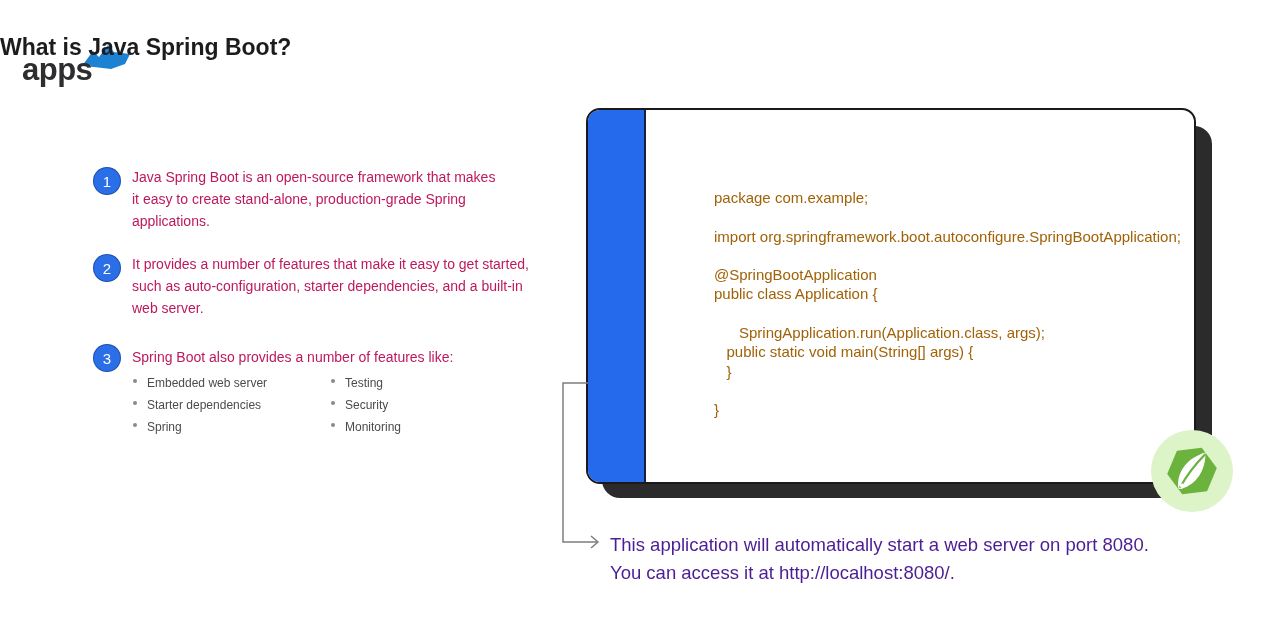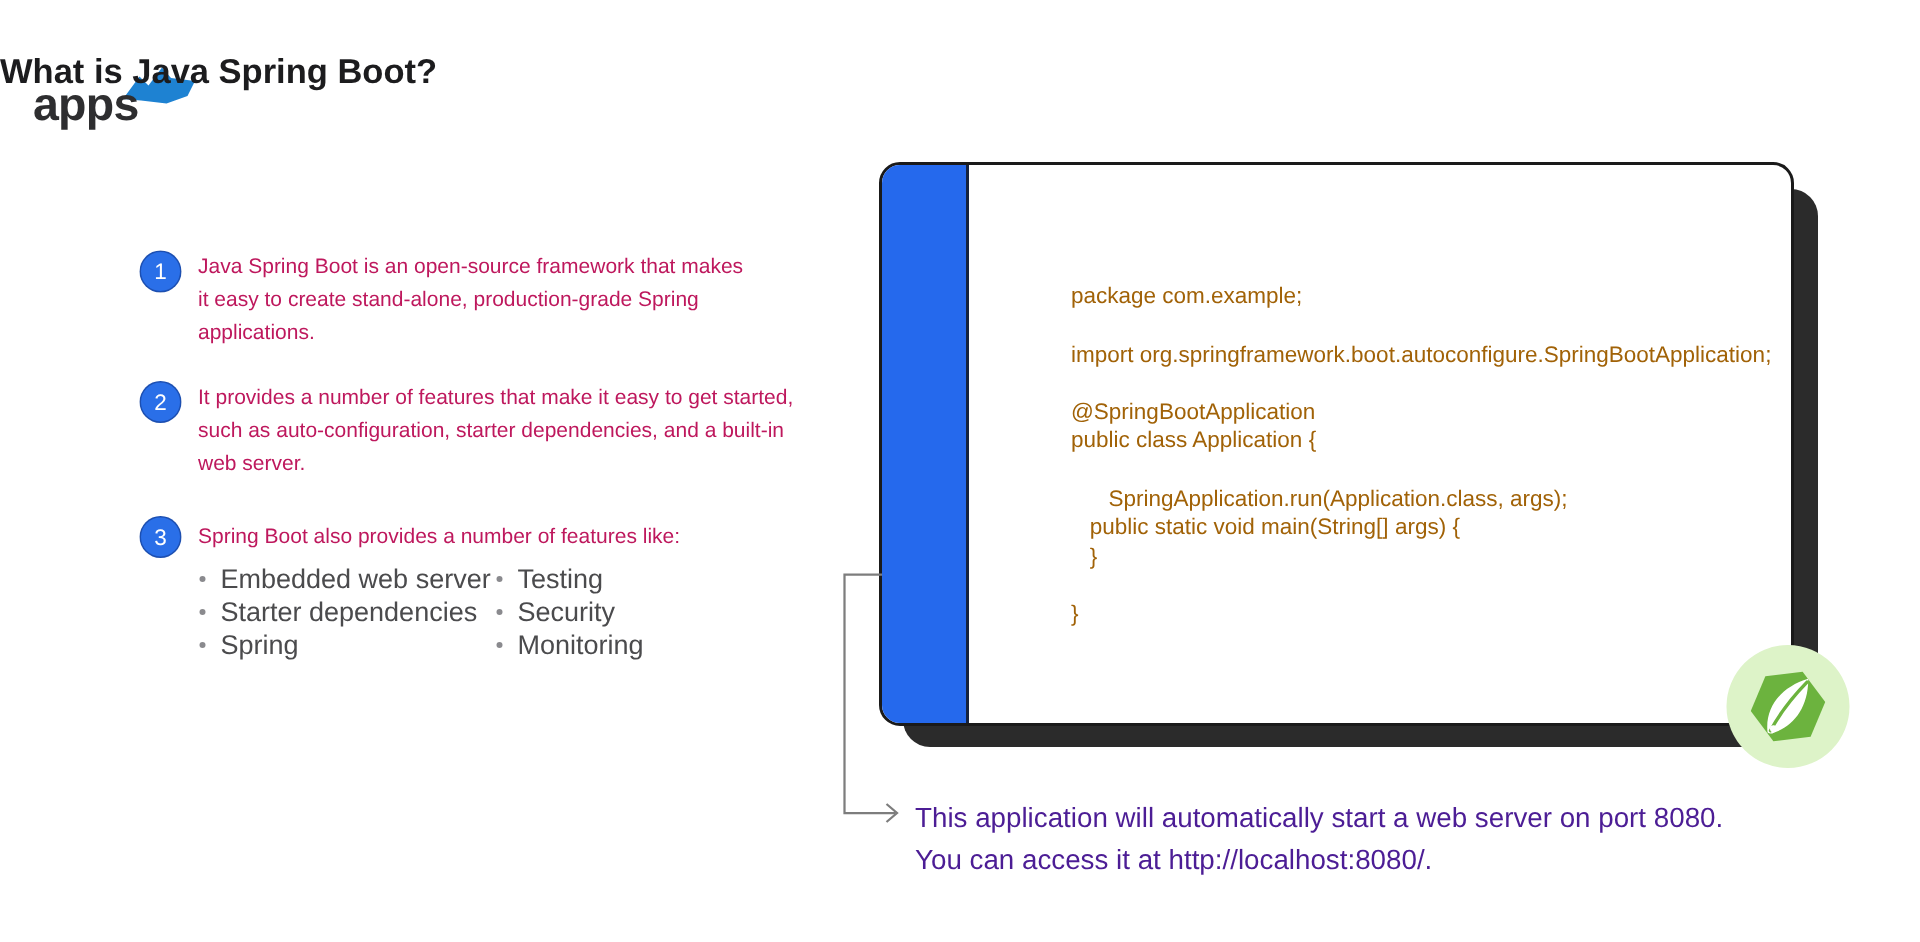--- a/index.html
+++ b/index.html
@@ -28,21 +28,21 @@
   .p3-badge { left: 93px; top: 344px; }
   .p1-text { top: 166px; width: 372px; }
   .p2-text { top: 253px; width: 408px; }
   .p3-text { top: 346px; width: 420px; }
 
   
   .features { position: absolute; left: 133px; top: 376px; width: 330px; }
   .feature-col { position: absolute; top: 0; }
   .feature-col-1 { left: 0; }
   .feature-col-2 { left: 198px; }
-  .feature-item { display: flex; align-items: baseline; height: 22px; font-size: 18px;
+  .feature-item { display: flex; align-items: baseline; height: 22px; font-size: 12px;
                   color: #4b4b4d; white-space: nowrap; }
   .bullet-dot { width: 4px; height: 4px; border-radius: 50%; background: #8a8a8e;
                 margin-right: 10px; position: relative; top: -4px; flex: 0 0 auto; }
 
   
   .code-shadow { position: absolute; left: 602px; top: 126px; width: 610px; height: 372px;
                  background: #2b2b2b; border-radius: 18px; }
   .code-window { position: absolute; left: 586px; top: 108px; width: 610px; height: 376px;
                  background: #ffffff; border: 2px solid #1a1a1a; border-radius: 14px;
                  overflow: hidden; }

